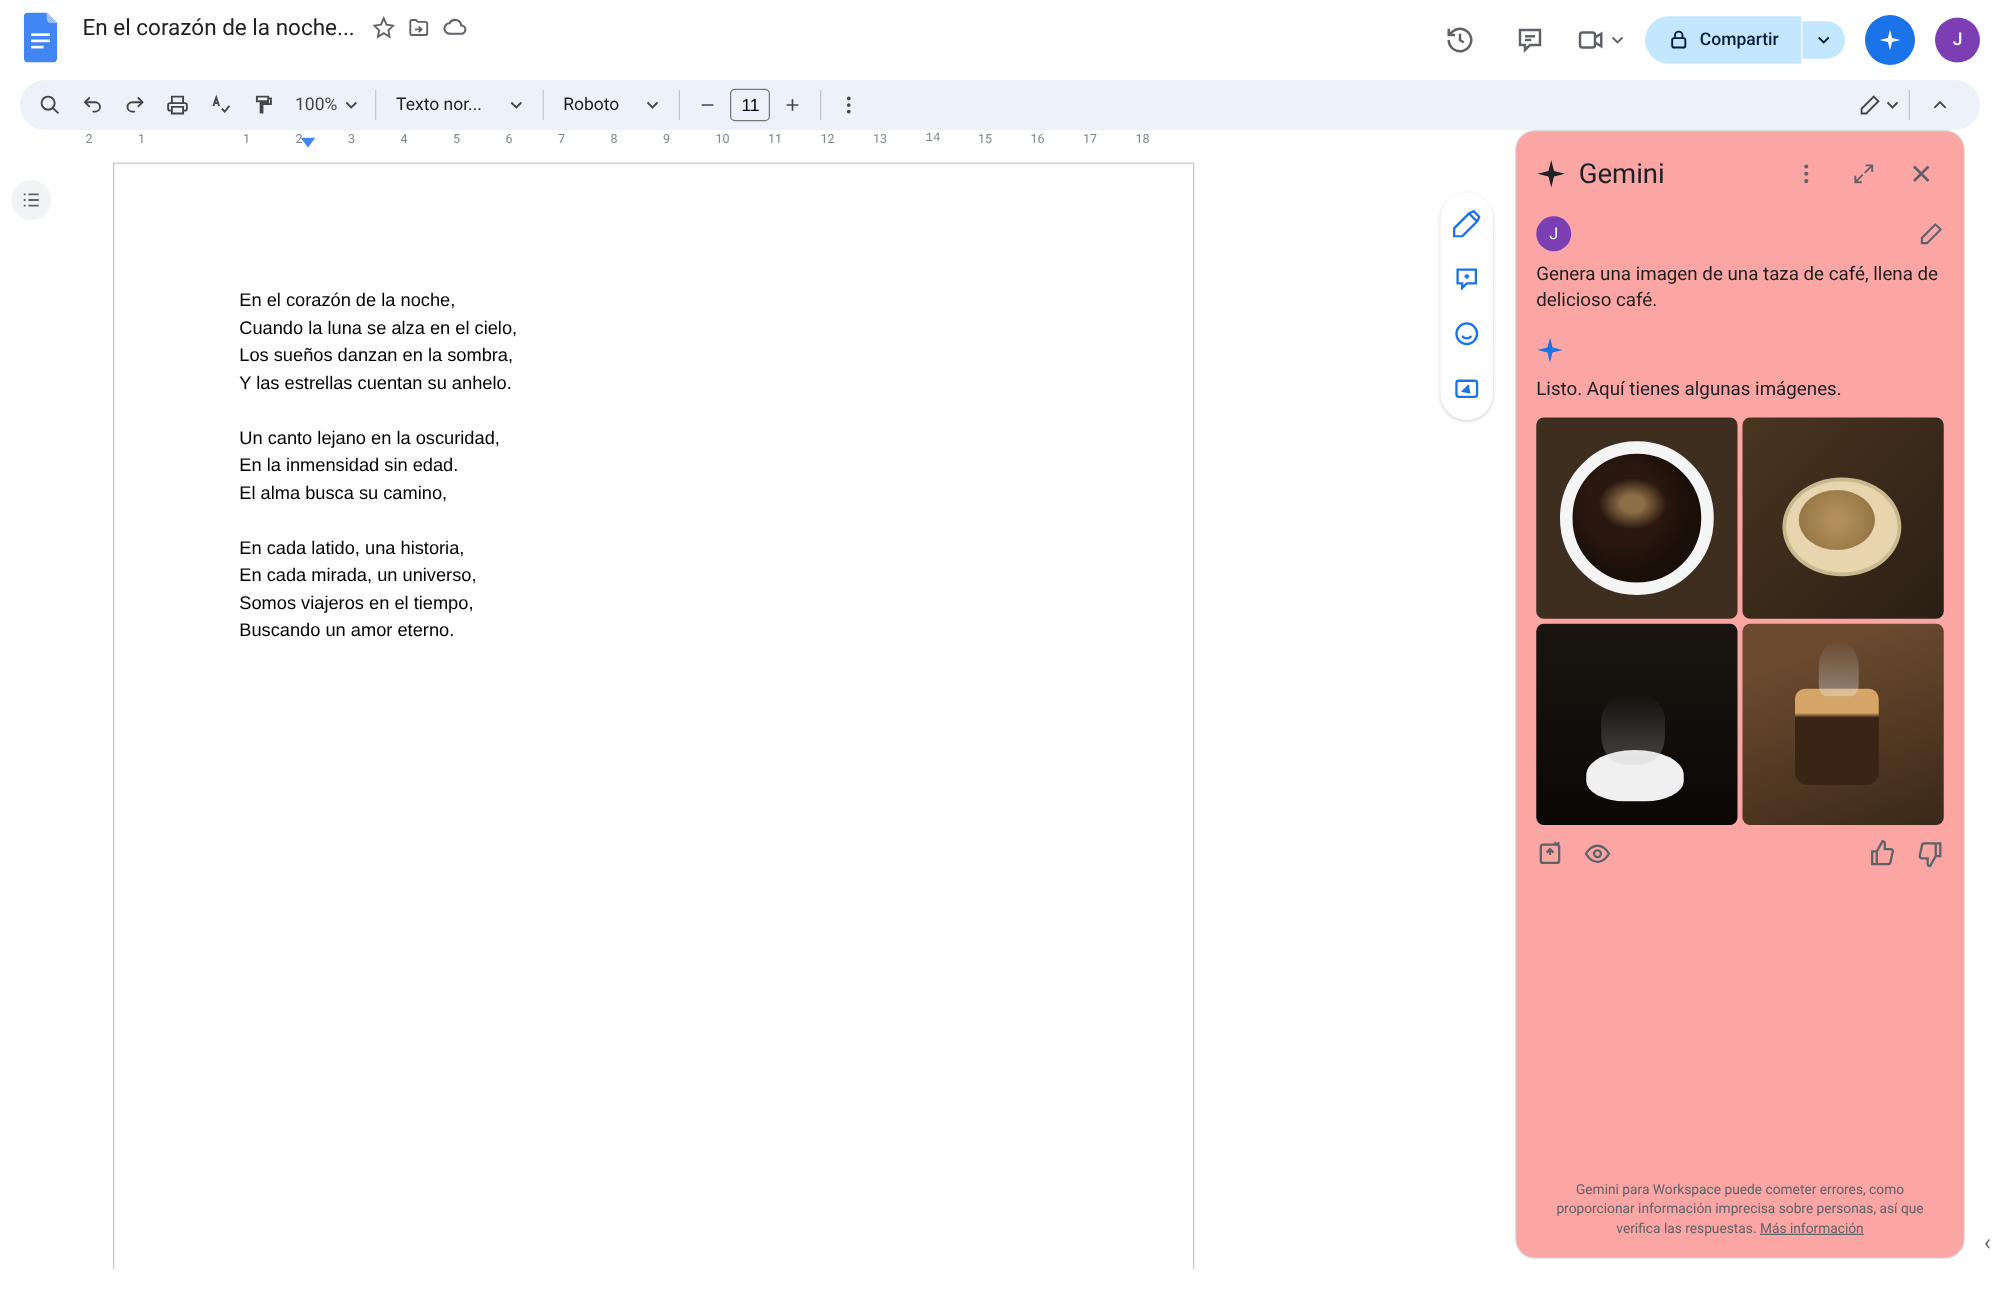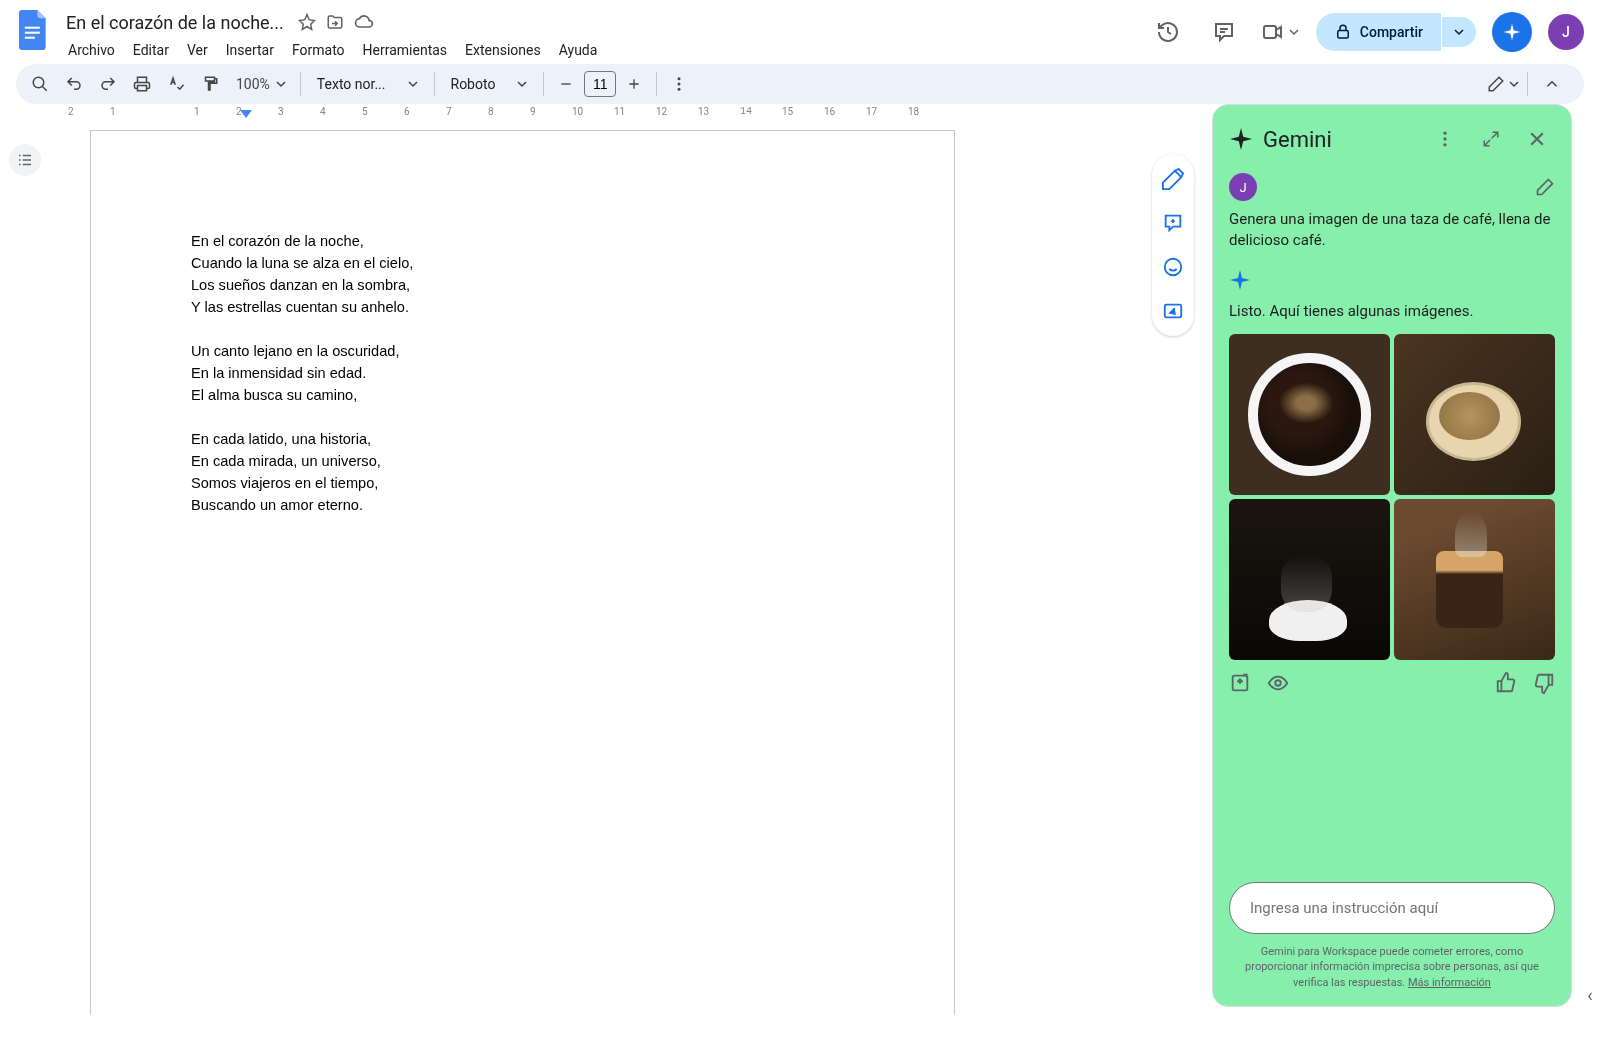--- a/index.html
+++ b/index.html
@@ -46,21 +46,21 @@
 .outline-btn { width: 32px; height: 32px; border-radius: 50%; background: #f1f3f4; display: flex; align-items: center; justify-content: center; cursor: pointer; color: #5f6368; }
 .doc-scroll { flex: 1; overflow: auto; position: relative; }
 .page { width: 865px; min-height: 1100px; background: #fff; border: 1px solid #c7c7c7; margin: 10px 0 40px 40px; padding: 100px 100px; font-family: Arial; font-size: 14.6px; line-height: 1.5; color: #000; position: relative; }
 .page p { margin: 0; min-height: 22px; }
 
 
 .float-toolbar { position: absolute; right: 18px; top: 50px; background: #fff; border-radius: 24px; box-shadow: 0 1px 3px rgba(0,0,0,0.2); padding: 10px 6px; display: flex; flex-direction: column; gap: 14px; }
 .float-btn { width: 30px; height: 30px; display: flex; align-items: center; justify-content: center; cursor: pointer; color: #1a73e8; }
 
 
-.gemini-panel { width: 360px; border: 1px solid #dadce0; border-radius: 16px; margin: 0 8px 8px 0; display: flex; flex-direction: column; background: #86efac; }
+.gemini-panel { width: 360px; border: 1px solid #dadce0; border-radius: 16px; margin: 0 8px 8px 0; display: flex; flex-direction: column; background: #fca5a5; }
 .gemini-header { display: flex; align-items: center; padding: 16px 16px 8px 16px; gap: 10px; }
 .gemini-title { font-size: 22px; font-weight: 400; flex: 1; }
 .gemini-header .gh-btn { width: 36px; height: 36px; display: flex; align-items: center; justify-content: center; cursor: pointer; color: #5f6368; border-radius: 50%; }
 .gemini-body { flex: 1; overflow-y: auto; padding: 8px 16px; }
 .user-row { display: flex; align-items: center; gap: 10px; margin-bottom: 8px; }
 .user-avatar { width: 28px; height: 28px; border-radius: 50%; background: #7b3fb3; color: #fff; display: flex; align-items: center; justify-content: center; font-size: 13px; }
 .edit-btn { margin-left: auto; color: #5f6368; cursor: pointer; }
 .prompt-text { font-size: 15px; line-height: 1.4; margin-bottom: 18px; color: #1f1f1f; }
 .gemini-spark-row { margin-bottom: 10px; }
 .response-text { font-size: 15px; line-height: 1.4; margin-bottom: 12px; }
@@ -117,30 +117,20 @@
               <path d="M3 6a2 2 0 0 1 2-2h4l2 2h8a2 2 0 0 1 2 2v2M3 6v12a2 2 0 0 0 2 2h14a2 2 0 0 0 2-2v-8M12 11l3 3-3 3m3-3H8"></path>
             </svg>
           </span>
         <span>
             <svg width="20" height="20" viewBox="0 0 24 24" fill="none" stroke="#5f6368" stroke-width="2">
               <path d="M18 18a4 4 0 0 0 0-8 6 6 0 0 0-11.3-2A5 5 0 0 0 7 18h11z"></path>
             </svg>
           </span>
       </div>
     </div>
-    <div class="menubar" id="menubar">
-        <span>Archivo</span>
-        <span>Editar</span>
-        <span>Ver</span>
-        <span>Insertar</span>
-        <span>Formato</span>
-        <span>Herramientas</span>
-        <span>Extensiones</span>
-        <span>Ayuda</span>
-      </div>
   </div>
   <div class="header-right">
     <div class="header-icon-btn">
         <svg width="24" height="24" viewBox="0 0 24 24" fill="none" stroke="#5f6368" stroke-width="2">
           <path d="M3 12a9 9 0 1 0 3-6.7L3 8m0-5v5h5M12 7v5l3 2"></path>
         </svg>
       </div>
     <div class="header-icon-btn">
         <svg width="24" height="24" viewBox="0 0 24 24" fill="none" stroke="#5f6368" stroke-width="2">
           <path d="M20 4H4v12h4v4l4-4h8V4zM8 9h8M8 12h5"></path>
@@ -417,21 +407,20 @@
             </svg>
           </span>
         <span class="fb-btn">
             <svg width="22" height="22" viewBox="0 0 24 24" fill="none" stroke="#5f6368" stroke-width="2">
               <path d="M17 14V3h4v11h-4zm0 0l-5 9c-1 0-2-1-2-2v-5H5a2 2 0 0 1-2-2l2-9a2 2 0 0 1 2-2h10"></path>
             </svg>
           </span>
       </div>
     </div>
     <div class="gemini-footer">
-      <input class="prompt-input" placeholder="Ingresa una instrucción aquí" style="">
       <div class="disclaimer">
         <span>Gemini para Workspace puede cometer errores, como proporcionar información imprecisa sobre personas, así que verifica las respuestas.</span>
         <a>Más información</a>
       </div>
     </div>
   </div>
   <div class="side-collapse">‹</div>
 </div>
 
 </body></html>

